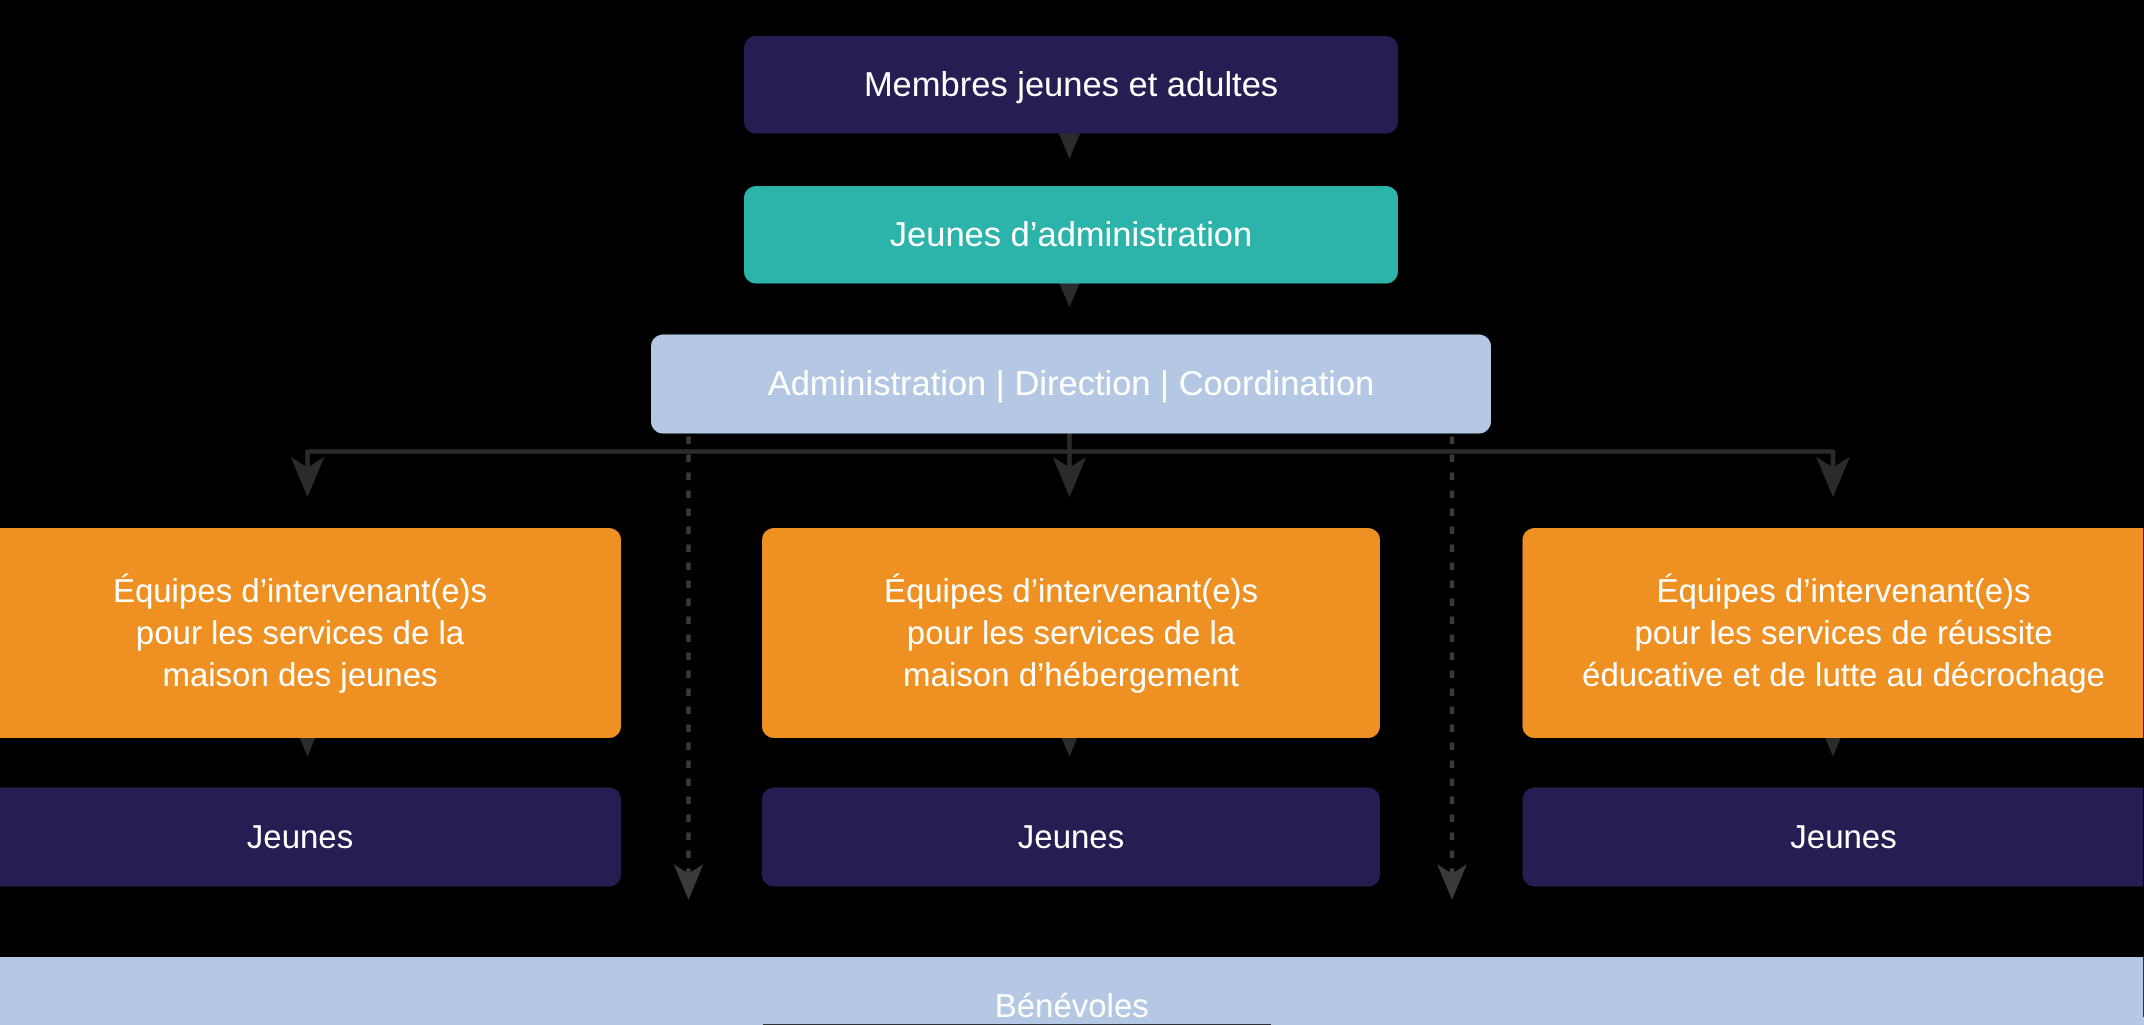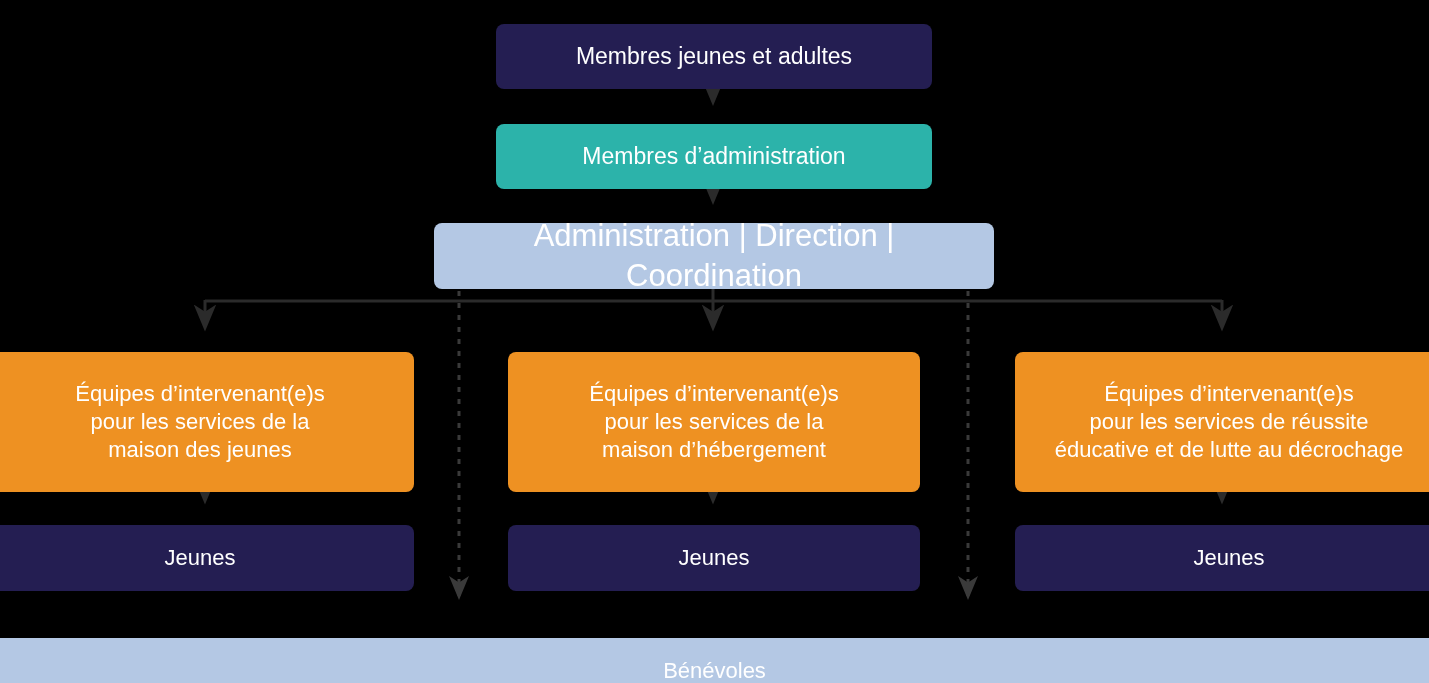--- a/index.html
+++ b/index.html
@@ -45,21 +45,21 @@
   .n-members {
     left: 496px; top: 2px; width: 436px; height: 65px;
     font-size: 23px;
   }
   .n-conseil {
     left: 496px; top: 102px; width: 436px; height: 65px;
     font-size: 23px;
   }
   .n-admin {
     left: 434px; top: 201px; width: 560px; height: 66px;
-    font-size: 31px;
+    font-size: 23px;
   }
   .n-team1 {
     left: -14px; top: 330px; width: 428px; height: 140px;
     font-size: 22px;
   }
   .n-team2 {
     left: 508px; top: 330px; width: 412px; height: 140px;
     font-size: 22px;
   }
   .n-team3 {
@@ -127,21 +127,21 @@
 
     <line x1="459" y1="267" x2="459" y2="596" stroke="#3A3A3A" stroke-width="3" stroke-dasharray="5 7" marker-end="url(#arrowDotted)"></line>
     <line x1="968" y1="267" x2="968" y2="596" stroke="#3A3A3A" stroke-width="3" stroke-dasharray="5 7" marker-end="url(#arrowDotted)"></line>
   </svg>
 
   <div class="node navy n-members">
     <span class="node-label">Membres jeunes et adultes</span>
   </div>
 
   <div class="node teal n-conseil">
-    <span class="node-label">Membres d’administration</span>
+    <span class="node-label">Jeunes d’administration</span>
   </div>
 
   <div class="node lblue n-admin">
     <span class="node-label">Administration  |  Direction  |  Coordination</span>
   </div>
 
   <div class="node orange n-team1">
     <span class="node-label">Équipes d’intervenant(e)s
 pour les services de la
 maison des jeunes</span>

